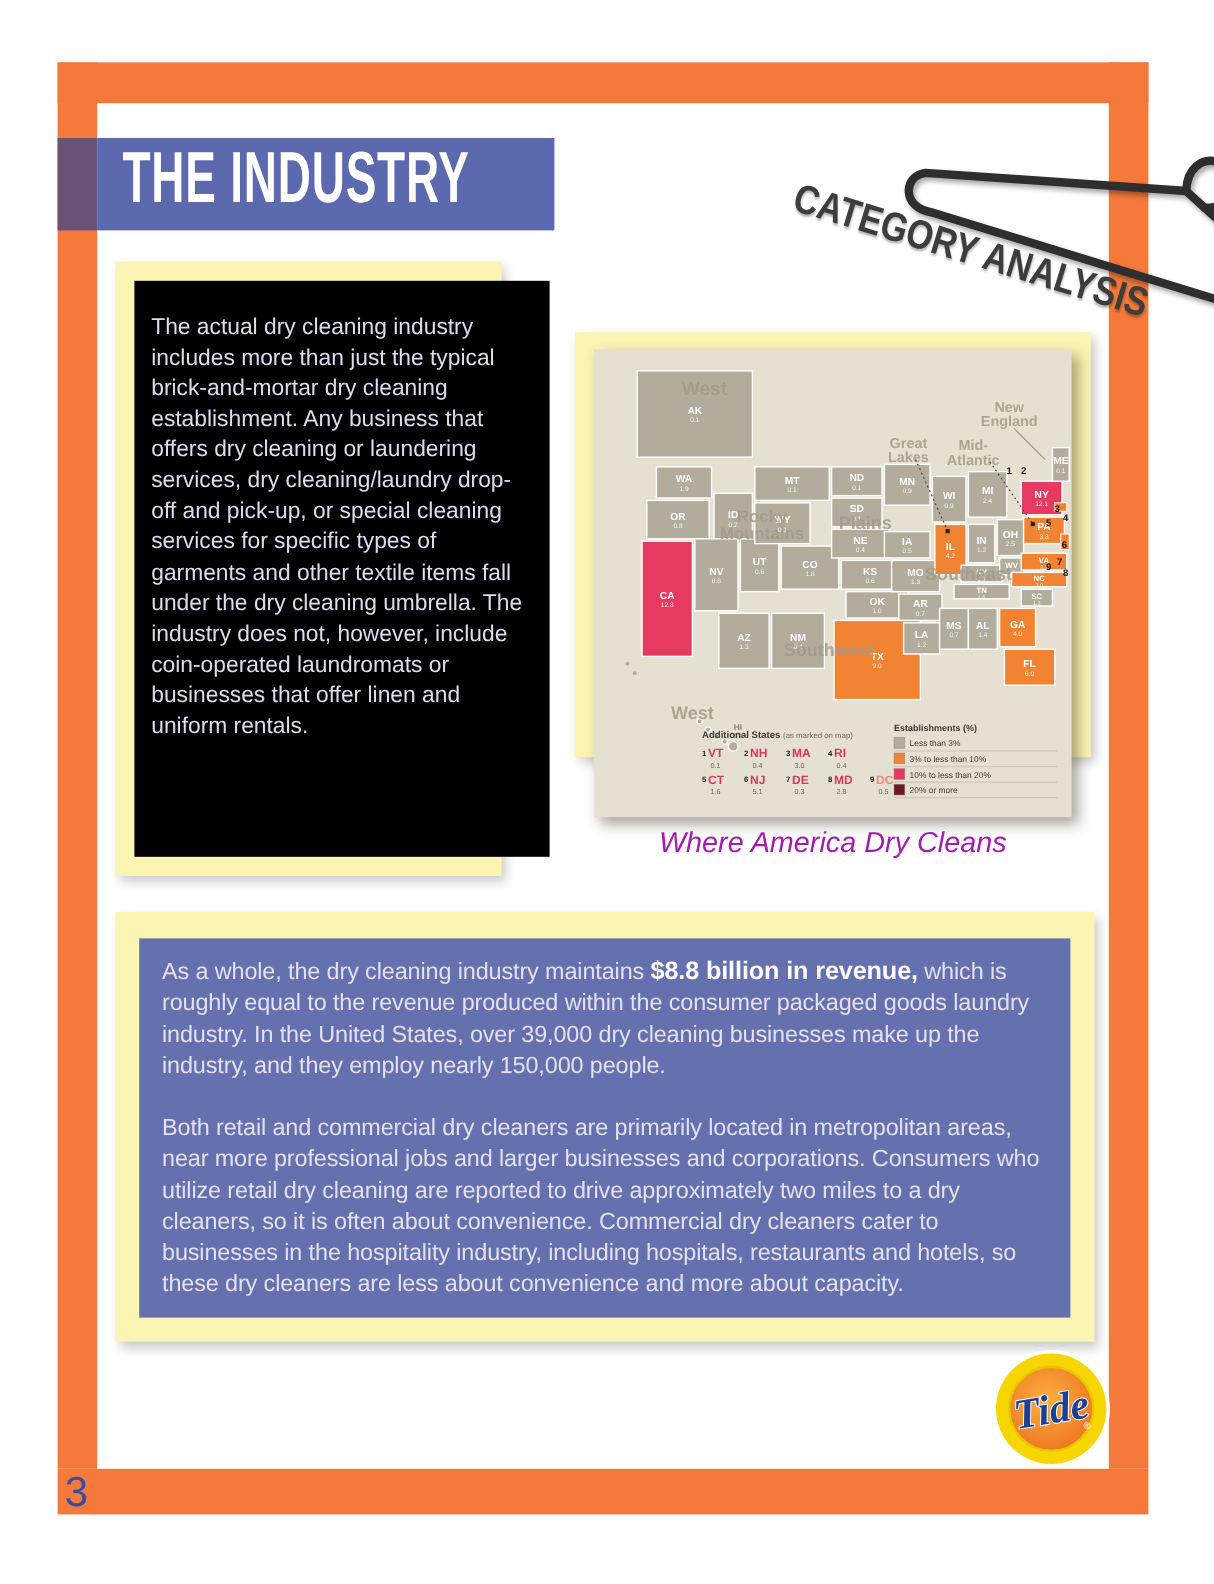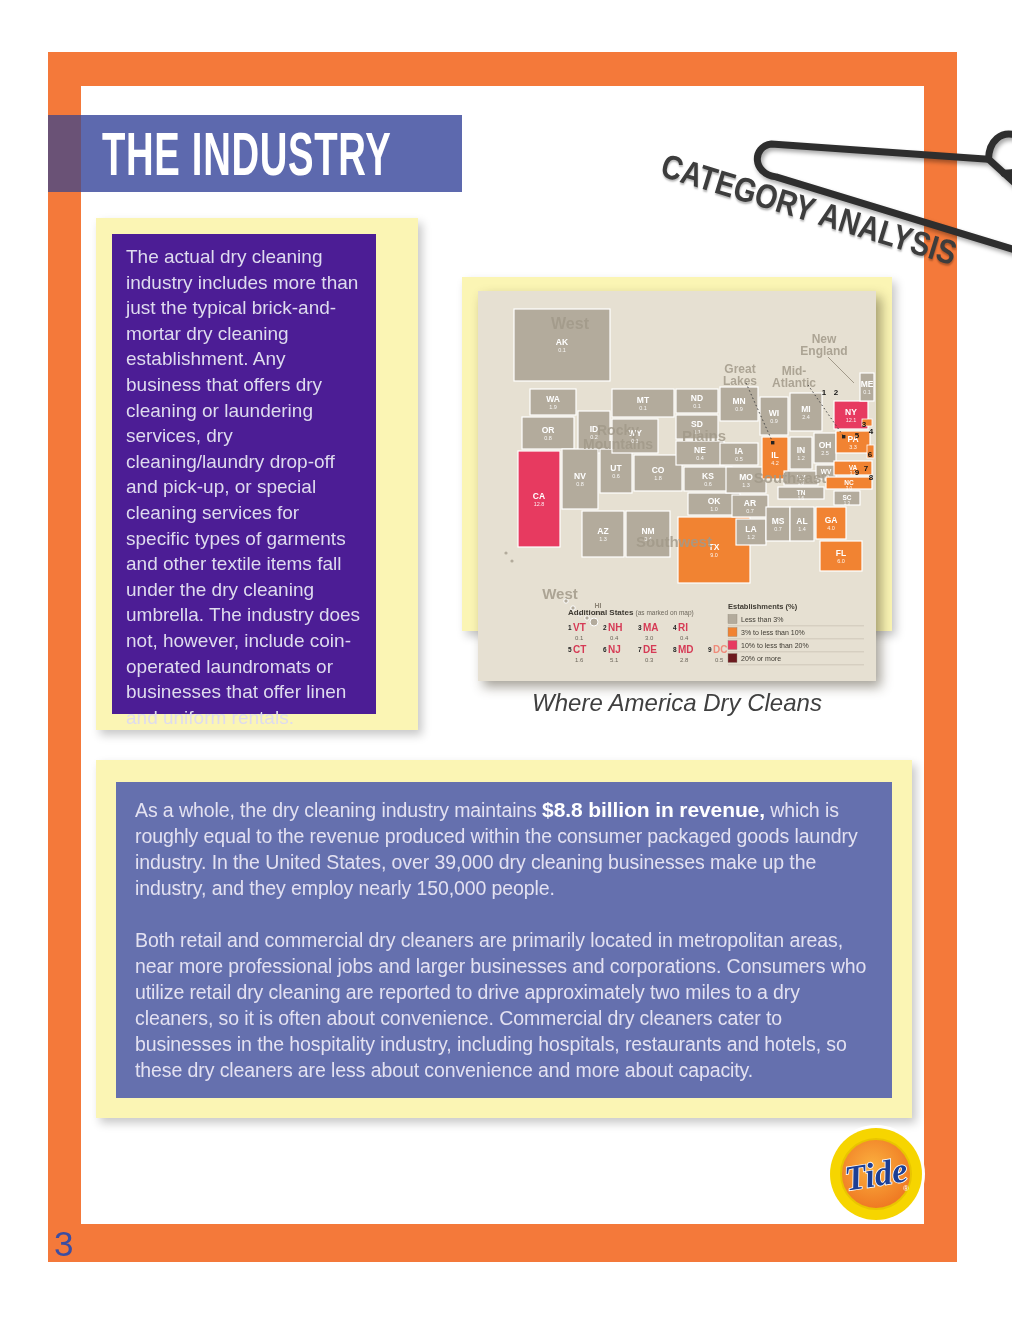--- a/index.html
+++ b/index.html
@@ -9,36 +9,36 @@
 
   
   .band { position:absolute; background:#f4793a; }
   #band-top    { left:48px;  top:52px;   width:909px; height:34px; }
   #band-left   { left:48px;  top:52px;   width:33px;  height:1172px; }
   #band-right  { left:924px; top:52px;   width:33px;  height:1172px; }
   #band-bottom { left:48px;  top:1224px; width:909px; height:38px; }
 
   
   #header-accent { position:absolute; left:48px; top:115px; width:33px; height:77px; background:#6a5276; }
-  #header-band { position:absolute; left:81px; top:115px; width:381px; height:77px; background:#5d69ae; display:flex; align-items:center; }
+  #header-band { position:absolute; left:81px; top:115px; width:381px; height:77px; background:#5d69ae; display:flex; }
   #header-title { color:#fff; font-weight:bold; font-size:58px; letter-spacing:1px; transform:scaleX(.66) scaleY(1.04); transform-origin:left center; margin-left:21px; white-space:nowrap; }
 
   
   #hanger-svg { position:absolute; left:580px; top:14px; width:440px; height:290px; filter:drop-shadow(2px 3px 2px rgba(0,0,0,.35)); }
   #stamp-text { position:absolute; left:668px; top:146px; transform:rotate(17deg) scaleX(.84); transform-origin:left top; font-size:34px; font-weight:bold; color:#3d3d3d; white-space:nowrap; letter-spacing:0; text-shadow:1px 2px 2px rgba(0,0,0,.28); }
 
   
   .ybox { position:absolute; background:#fbf5b4; box-shadow:4px 5px 9px rgba(0,0,0,.22); }
   #intro-yellow { left:96px; top:218px; width:322px; height:512px; }
-  #intro-purple { position:absolute; left:16px; top:16px; width:264px; height:480px; background:#4c1d95; padding:10px 14px; }
+  #intro-purple { position:absolute; left:16px; top:16px; width:346px; height:480px; background:#000000; padding:26px 14px; }
   #intro-text { color:#dedbee; font-size:19px; line-height:25.6px; }
 
-  #map-yellow { left:462px; top:277px; width:430px; height:354px; }
+  #map-yellow { left:479px; top:277px; width:430px; height:354px; }
   #map-svg { position:absolute; left:16px; top:14px; width:398px; height:390px; background:#e6e0d2; box-shadow:5px 6px 11px rgba(60,50,30,.45); }
-  #map-caption { position:absolute; left:0; top:412px; width:100%; text-align:center; font-style:italic; font-size:24px; color:#404040; }
+  #map-caption { position:absolute; left:0; top:412px; width:100%; text-align:center; font-style:italic; font-size:24px; color:#a21caf; }
 
   #revenue-yellow { left:96px; top:760px; width:816px; height:358px;padding-left:20px; }
   #revenue-purple { position:absolute; left:20px; top:22px; width:776px; height:316px; background:#6570ae; padding:15px 19px; }
   #revenue-purple p { color:#e3e1f1; font-size:19.5px; line-height:26px; letter-spacing:-0.1px; }
   #revenue-p1 { margin-bottom:26px; }
   .bold-white { font-weight:bold; color:#ffffff; font-size:21px; }
 
   
   #page-number { position:absolute; left:54px; top:1224px; font-size:35px; color:#3a4da3; }
   #footer-brand { position:absolute; right:64px; top:1227px; font-size:26px; font-weight:bold; letter-spacing:7px; color:#2b3c90; text-shadow:0 1px 0 rgba(255,255,255,.25); }

